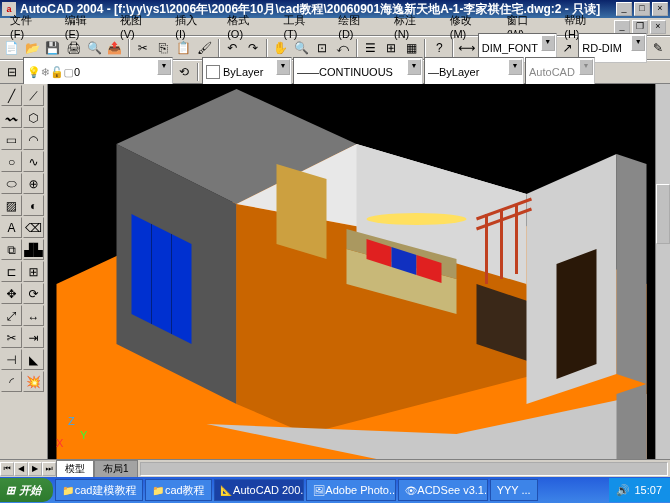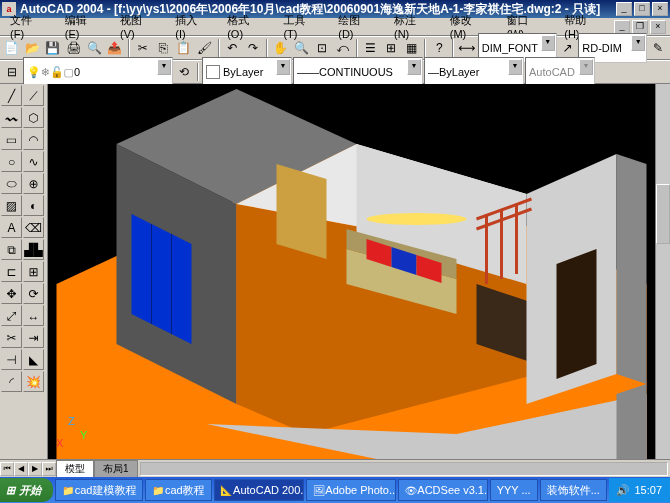--- a/index.html
+++ b/index.html
@@ -261,20 +261,17 @@
       <span>开始</span>
     </div>
   <div class="task-item">📁<span>cad建模教程</span></div>
   <div class="task-item">📁<span>cad教程</span></div>
   <div class="task-item active">📐<span>AutoCAD 200...</span></div>
   <div class="task-item">🖼<span>Adobe Photo...</span></div>
   <div class="task-item">👁<span>ACDSee v3.1...</span></div>
   <div class="task-item">
       <span>YYY ...</span>
     </div>
-  <div class="task-item">
-      <span>装饰软件...</span>
-    </div>
   <div class="tray">
     <span>🔊</span>
     <span>15:07</span>
   </div>
 </div>
 
 </body></html>

